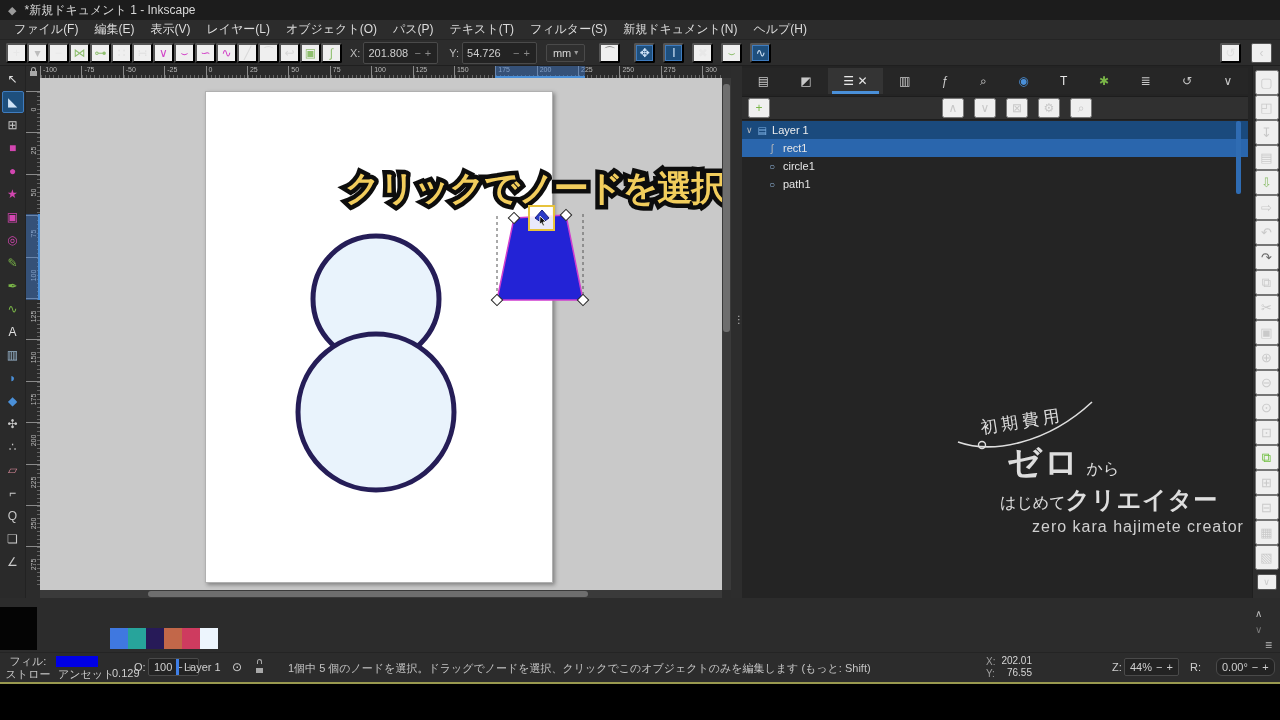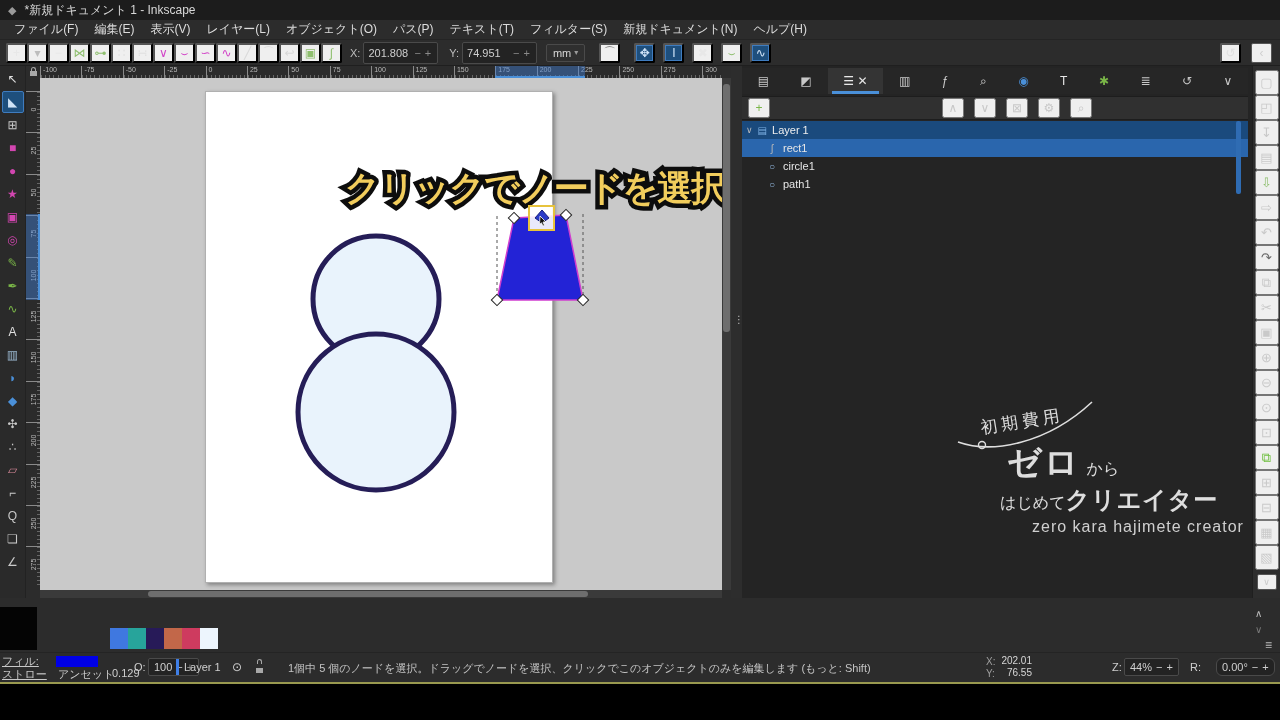--- a/index.html
+++ b/index.html
@@ -127,21 +127,21 @@
      linear-gradient(to top right, transparent 46%, #b9253c 47%, #b9253c 53%, transparent 54%),
      linear-gradient(to bottom right, transparent 46%, #b9253c 47%, #b9253c 53%, transparent 54%), #f4f4f4; }
   #mini-swatches { position:absolute; left:110px; top:30px; display:flex; }
   #mini-swatches .mini { width:18px; height:21px; background:var(--c,#888); }
   #palette .pal-btn { position:absolute; color:#bdbdbd; font-size:10px; }
 
   
   #statusbar { position:absolute; left:0; top:652px; width:1280px; height:30px; background:#2c2c2c;
     border-top:1px solid #242424; color:#cfcfcf; font-size:11px; }
   #statusbar .abs { position:absolute; }
-  .fs-label { width:52px; text-align:left; color:#c8c8c8;text-decoration:underline; }
+  .fs-label { width:52px; text-align:center; color:#c8c8c8; }
   #fill-swatch { left:56px; top:3px; width:42px; height:11px; background:#0000e6; }
   .sb-box { display:flex; align-items:center; background:#232323; border:1px solid #4a4a4a;
     border-radius:2px; height:18px; padding:0 5px; gap:4px; }
   .sb-box .dim { color:#8a8a8a; }
   #layer-chip { left:176px; top:6px; width:3px; height:16px; background:#3f7fe8; }
   #sb-message { left:288px; top:8px; color:#c4c4c4; }
   .coord-lbl { color:#9f9f9f; font-size:10px; }
   .coord-val { color:#d6d6d6; font-size:10px; }
   #letterbox-line { position:absolute; left:0; top:682px; width:1280px; height:2px; background:#99994f; }
   #letterbox { position:absolute; left:0; top:684px; width:1280px; height:36px; background:#000; }
@@ -223,21 +223,21 @@
         </button>
       </span>
     <span class="tc-label" data-name="x-coordinate-label">X:</span>
     <span class="tc-field" data-name="x-coordinate-field">
       <span class="val" data-name="x-coordinate-value">201.808</span>
       <span class="spin" data-name="x-decrement-button">−</span>
       <span class="spin" data-name="x-increment-button">+</span>
     </span>
     <span class="tc-label" data-name="y-coordinate-label">Y:</span>
     <span class="tc-field" data-name="y-coordinate-field">
-      <span class="val" data-name="y-coordinate-value">74.951</span>
+      <span class="val" data-name="y-coordinate-value">54.726</span>
       <span class="spin" data-name="y-decrement-button">−</span>
       <span class="spin" data-name="y-increment-button">+</span>
     </span>
     <span class="tc-unit" data-name="unit-dropdown">
       <span>mm</span>
       <span data-name="chevron-down-icon" style="font-size:8px;color:#9a9a9a;">▾</span>
     </span>
     <span class="tc-gap"></span>
     <button class="tc-icon" data-name="edit-clip-icon" style="--c:#6f6f6f;">
       <span>⌒</span>

